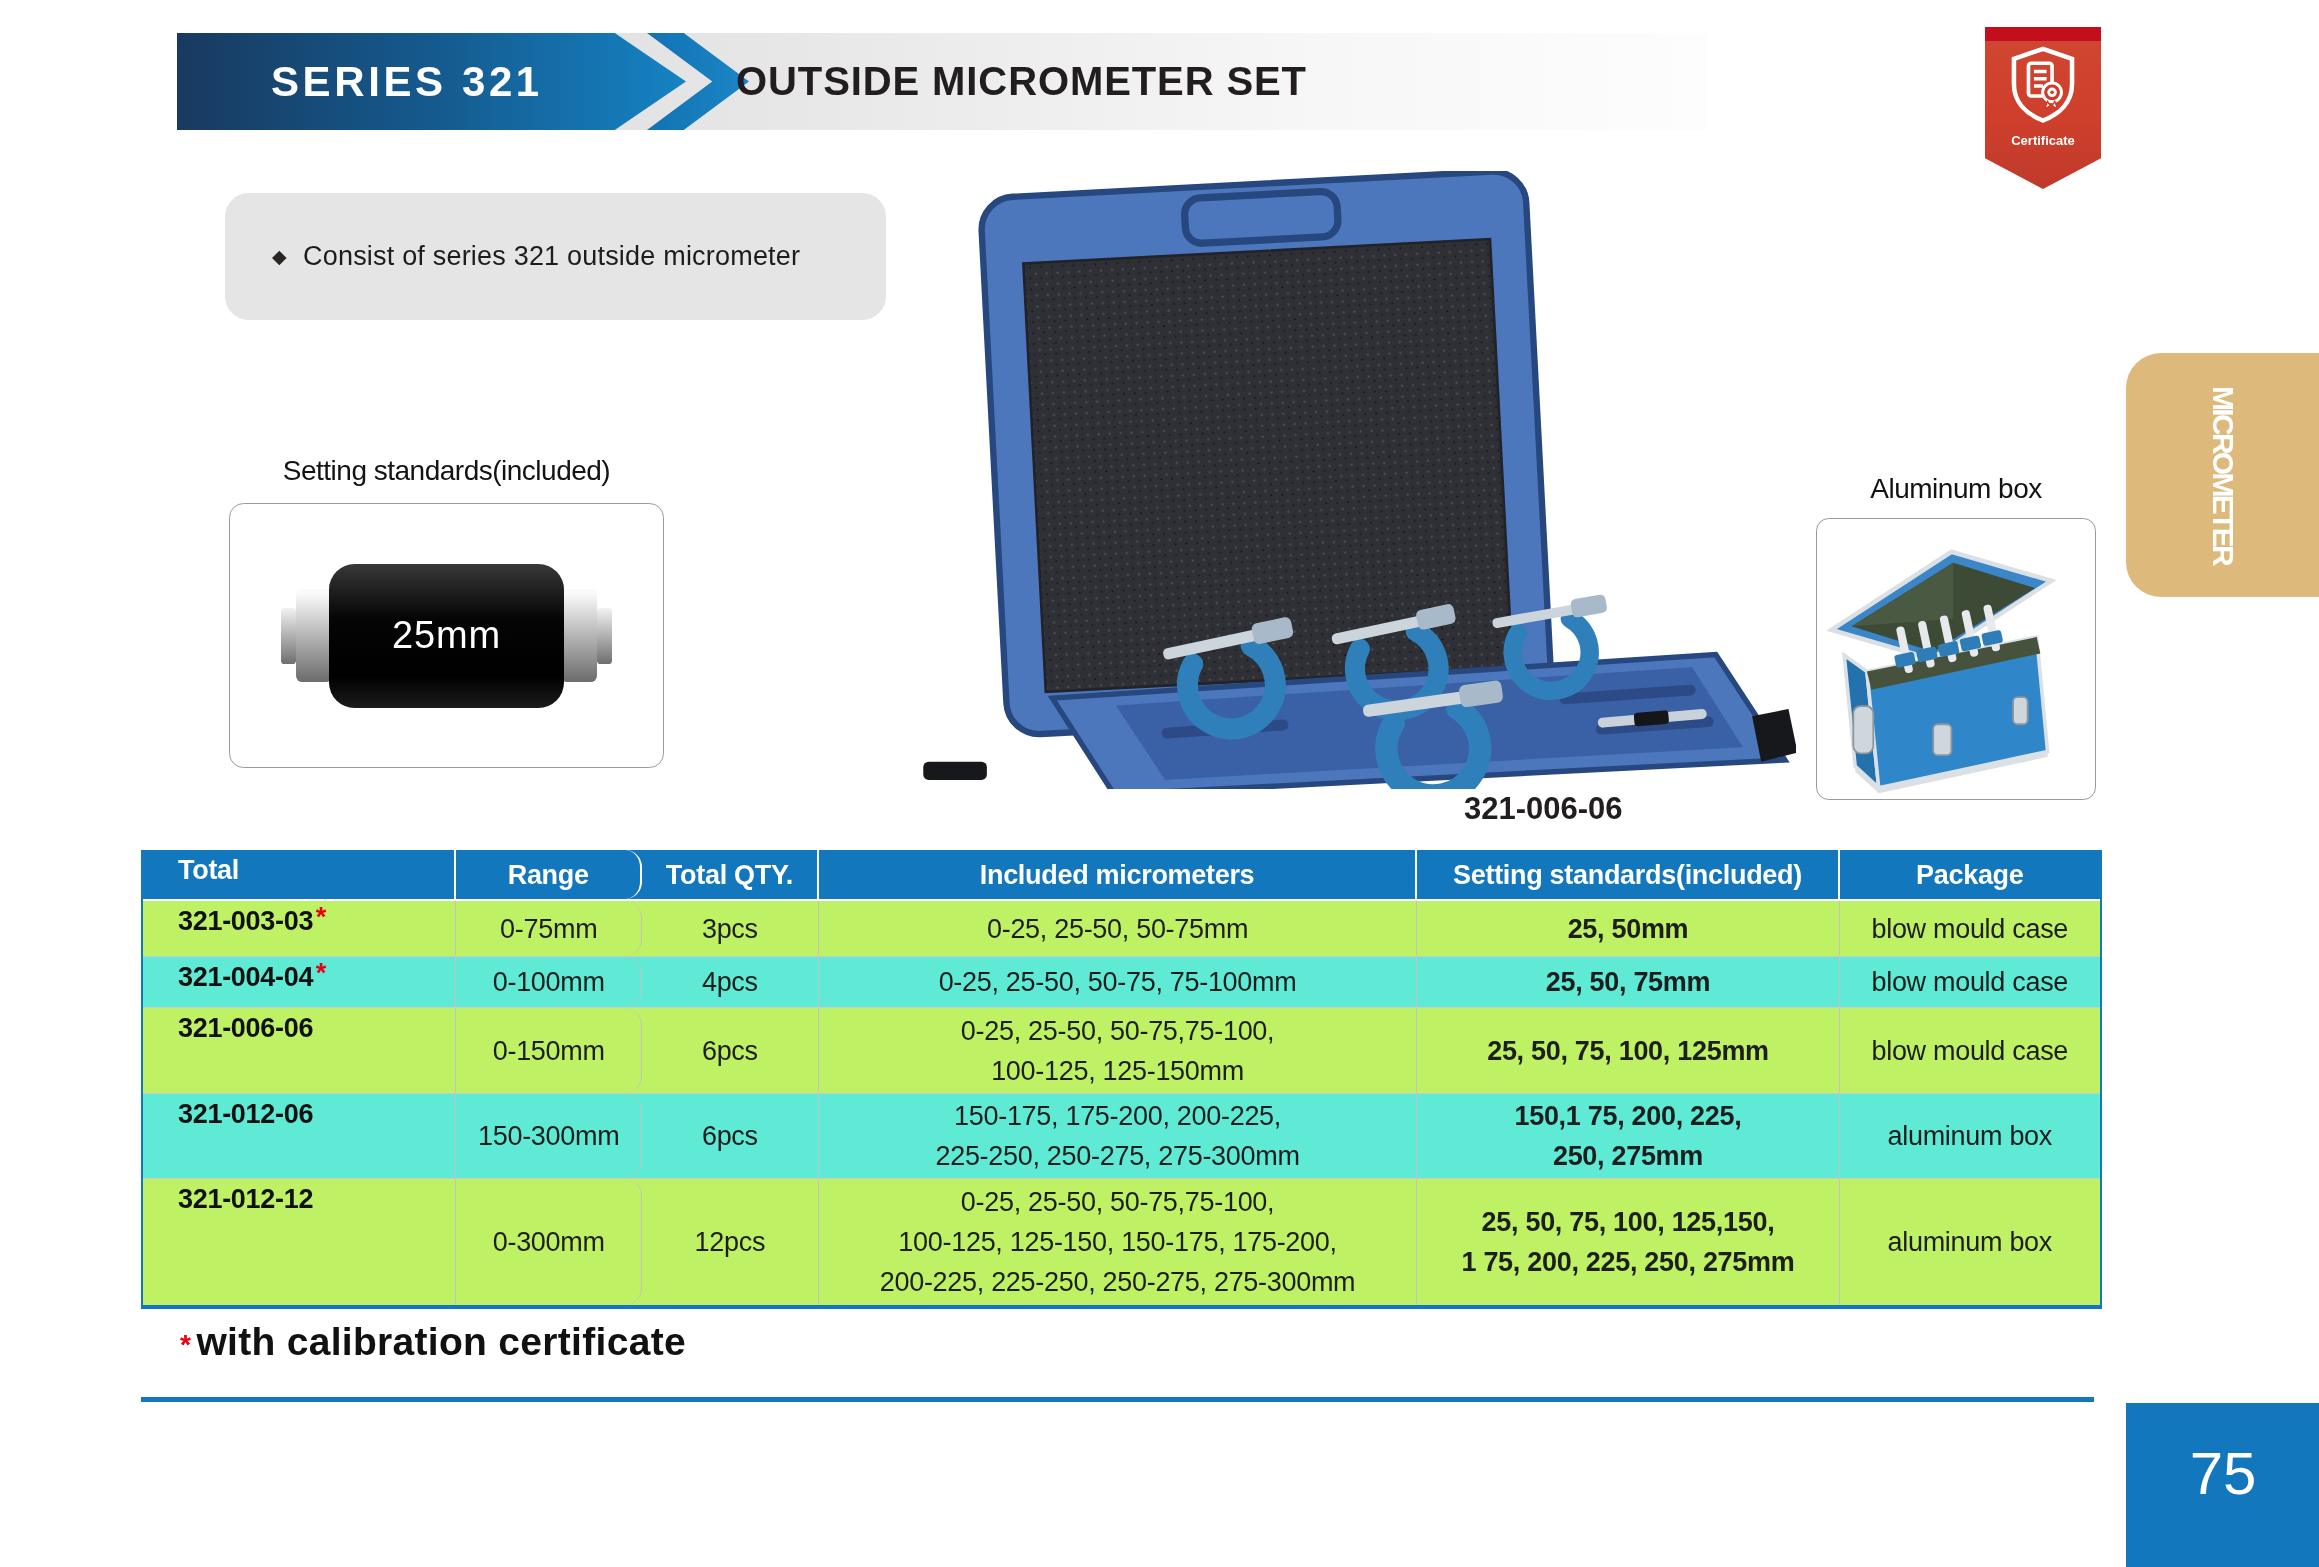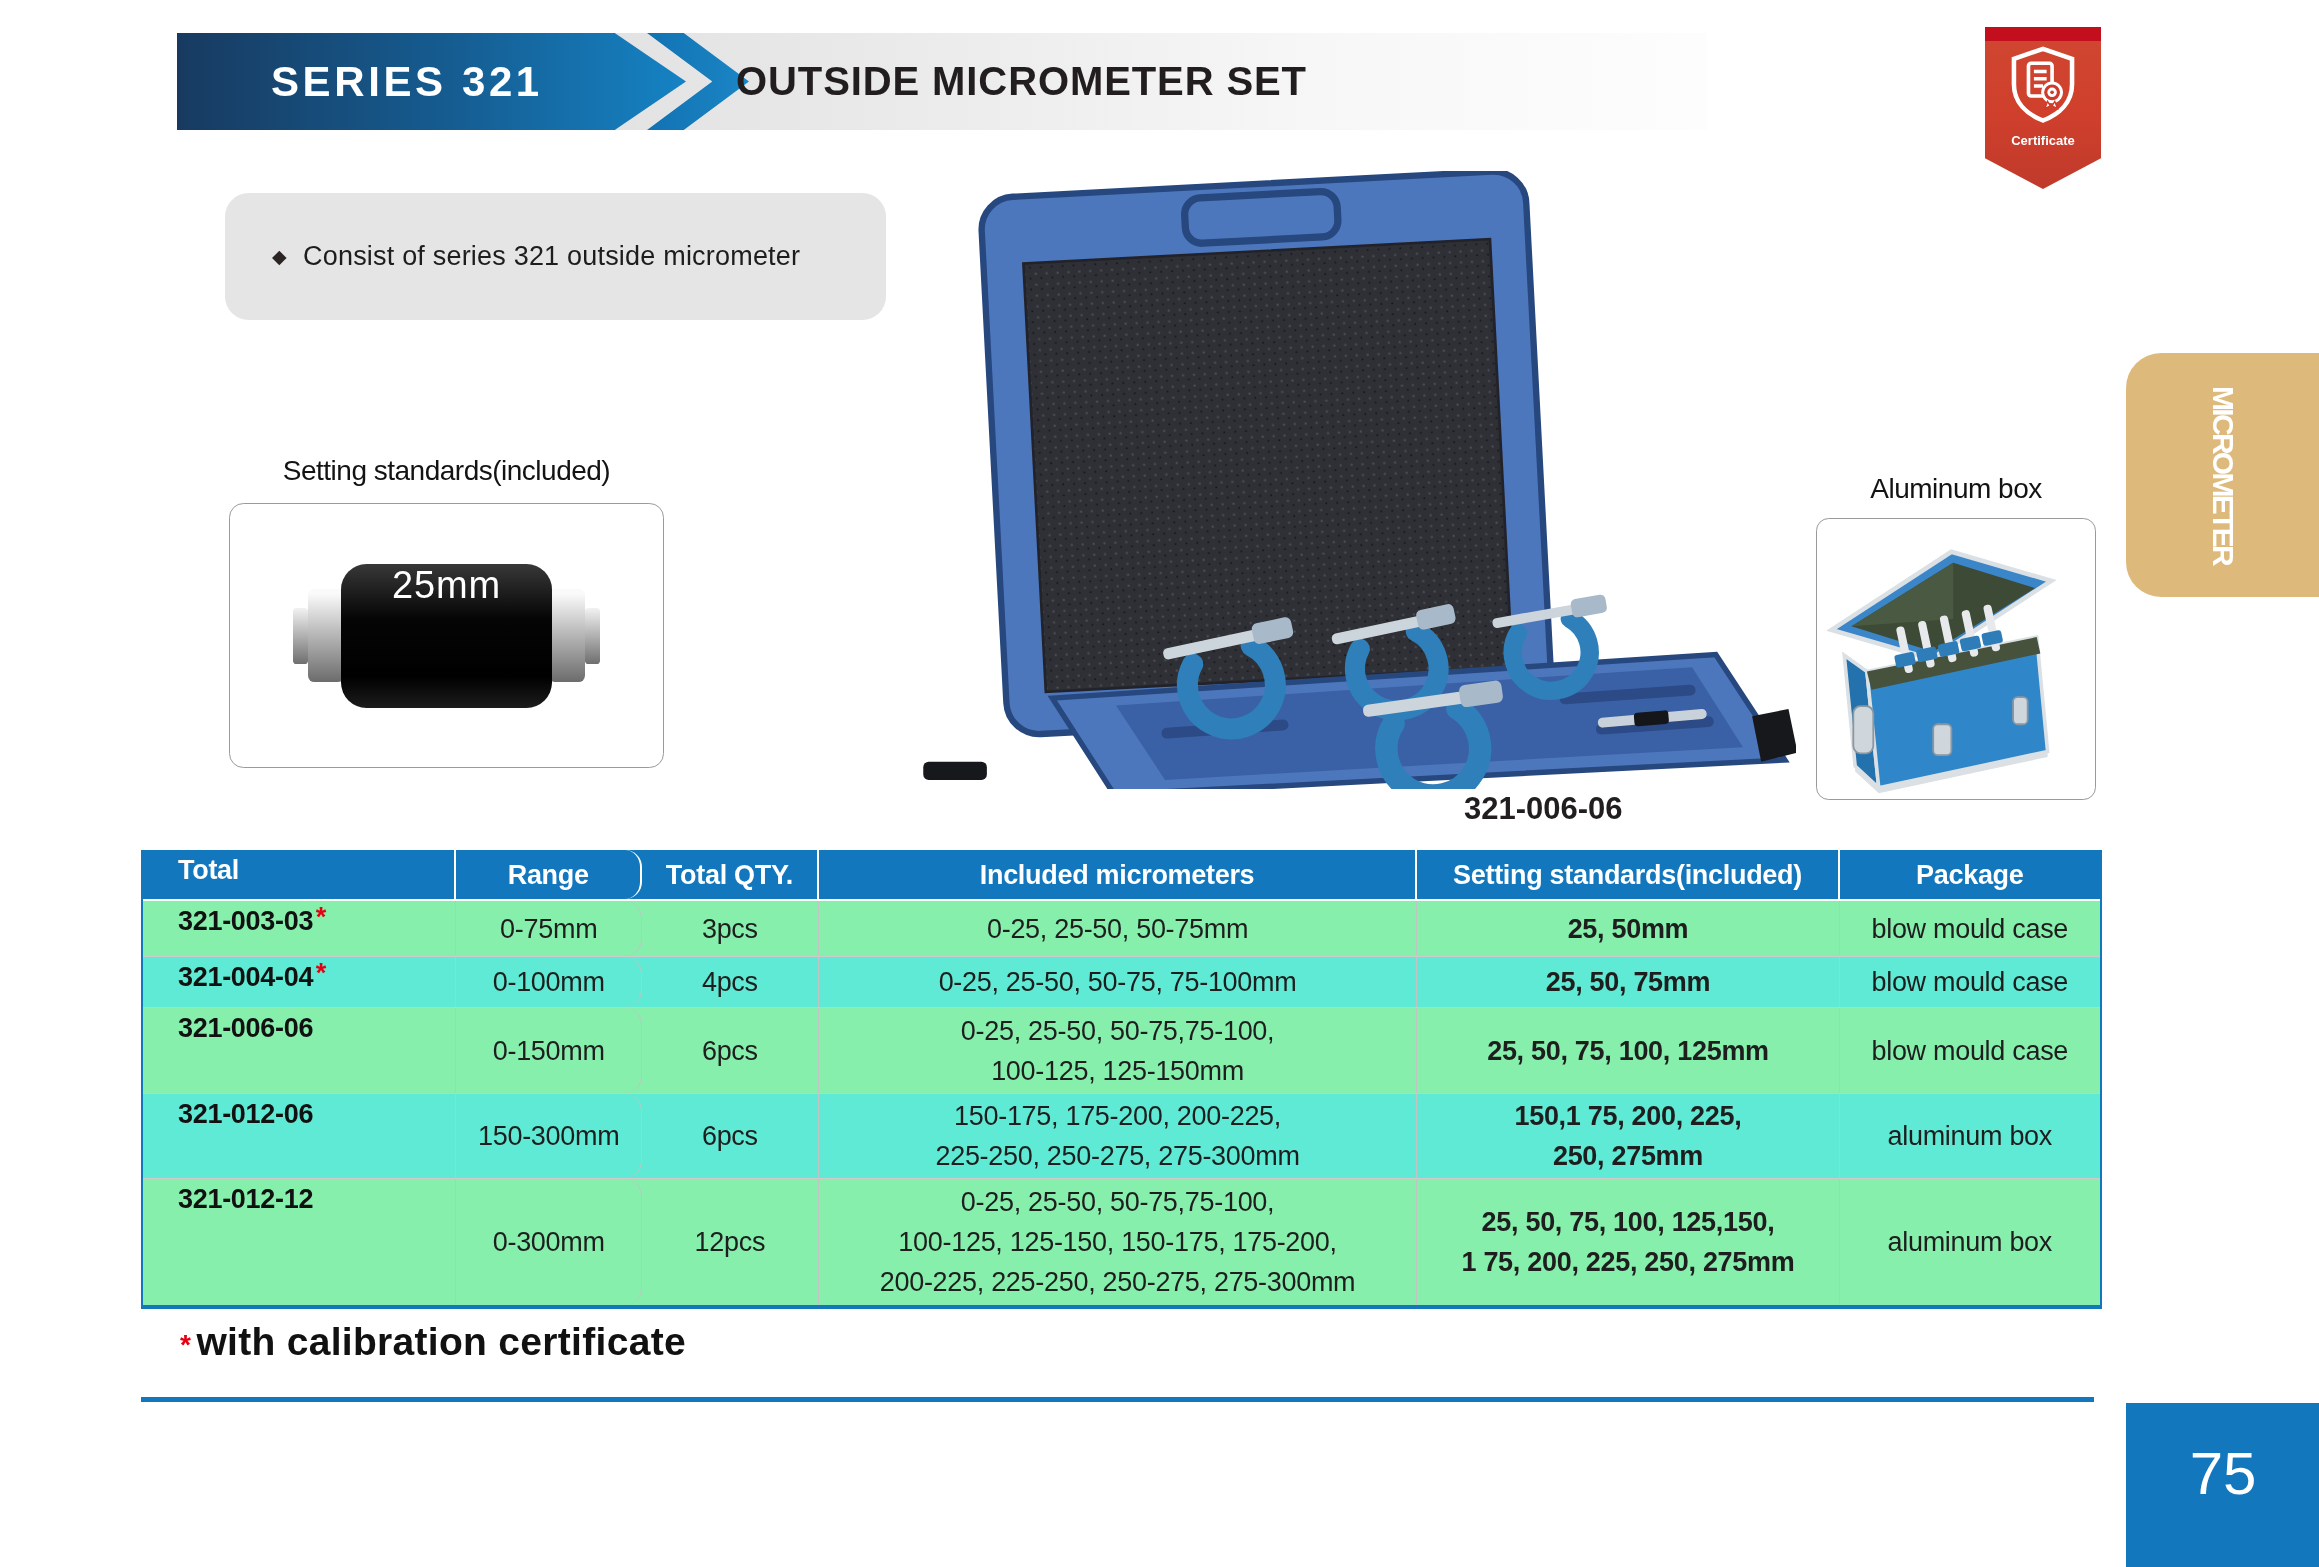--- a/index.html
+++ b/index.html
@@ -38,23 +38,23 @@
 
   
   .std-label { position:absolute; left:229px; top:455px; width:435px; text-align:center;
     font-size:28px; color:#131313; letter-spacing:-0.5px; }
   .std-box { position:absolute; left:229px; top:503px; width:435px; height:265px;
     border:1.8px solid #9a9a9a; border-radius:14.5px; background:#fff;
     display:flex; align-items:center; justify-content:center; }
   .gauge { display:flex; align-items:center; }
   .gauge-tip { width:14.5px; height:56px; background:linear-gradient(180deg,#f2f2f2,#6f6f6f); border-radius:3.6px; }
   .gauge-cap { width:36px; height:93px; background:linear-gradient(180deg,#fafafa 5%,#bdbdbd 45%,#6c6c6c 100%); border-radius:6.4px; }
-  .gauge-body { width:211px; height:144px; margin:0 -2.7px; z-index:2;
+  .gauge-body { width:235px; height:144px; margin:0 -2.7px; z-index:2;
     background:linear-gradient(180deg,#383838 0%,#050505 38%,#000 78%,#1c1c1c 100%);
-    border-radius:25.5px; display:flex; justify-content:center; }
+    border-radius:25.5px; display:flex; align-items:center; justify-content:center; }
   .gauge-text { color:#fff; font-size:38px; letter-spacing:0.9px; }
 
   
   .case-illustration { position:absolute; left:923px; top:171px; }
   .case-caption { position:absolute; left:1464px; top:791px; font-size:31px; font-weight:bold; color:#221e1f; }
   .alu-label { position:absolute; left:1816px; top:473px; width:280px; text-align:center;
     font-size:28px; color:#131313; letter-spacing:-0.5px; }
   .alu-box { position:absolute; left:1816px; top:518px; width:280px; height:282px;
     border:1.8px solid #9a9a9a; border-radius:12.7px; background:#fff; overflow:hidden; }
 
@@ -75,21 +75,21 @@
   .cell { display:flex; flex-direction:column; align-items:center; justify-content:center;
     font-size:27px; color:#1e1e1e; line-height:40px; text-align:center; letter-spacing:-0.3px; }
   .c-code { width:314px; align-items:flex-start; padding-left:35px; flex-direction:row; justify-content:flex-start; }
   .c-range { width:186px;border-radius:17px; }
   .c-qty { width:177px; }
   .c-inc { width:600px; }
   .c-std { width:423px;font-weight:bold; }
   .c-pkg { width:261px; }
   .drow .cell { border-right:1.8px solid #c3c3c3; }
   .drow .cell:last-child { border-right:none; }
-  .drow { border-top:1.8px solid #cbcbcb; background:#86efac; }
+  .drow { border-top:1.8px solid #cbcbcb; background:#bef264; }
   .drow.first { border-top:2.7px solid #fff; }
   .drow.alt { background:#5eead4; }
   .r1 { height:57px; } .r2 { height:51px; } .r3 { height:86px; } .r4 { height:85px; } .r5 { height:127px; }
   .code { font-weight:bold; color:#111; }
   .ast { color:#e60012; font-weight:bold; margin-left:2.7px; transform:translateY(-3.6px); }
 
   
   .footnote { position:absolute; left:180px; top:1320px; display:flex; align-items:flex-start; }
   .footnote-marker { color:#e60012; font-size:28px; font-weight:bold; margin-top:9px; }
   .footnote-text { color:#111; font-size:39px; font-weight:bold; margin-left:5.5px; letter-spacing:0.3px; }

